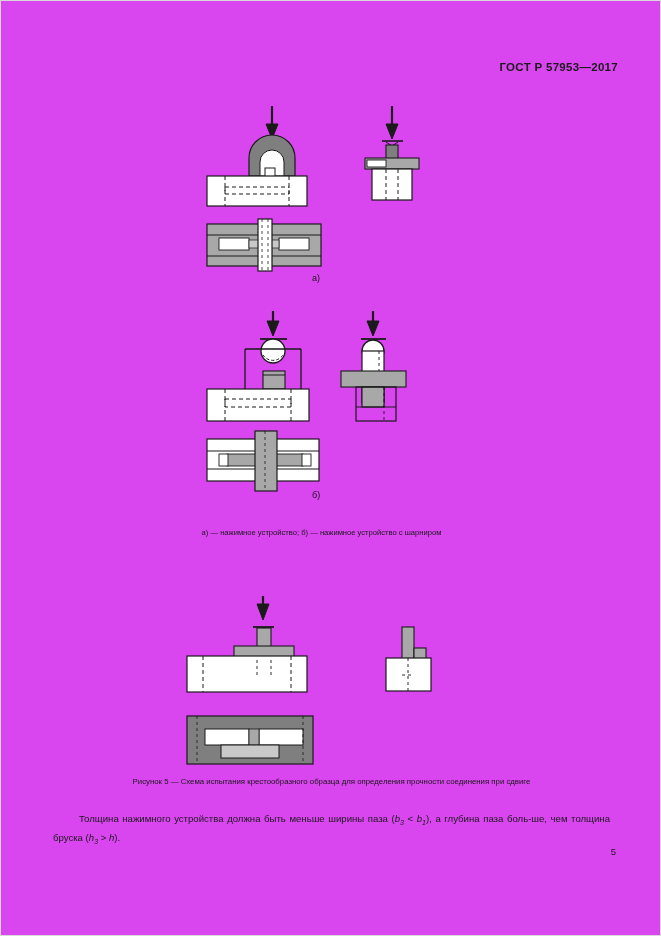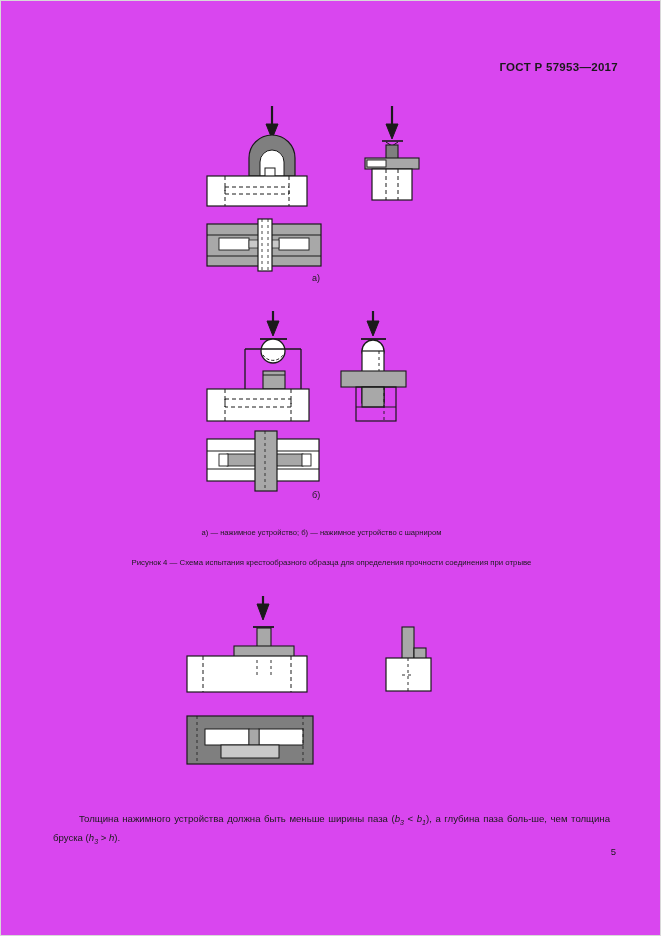--- a/index.html
+++ b/index.html
@@ -196,21 +196,20 @@
         <rect x="54" y="120" width="22" height="60" fill="#a8a8a8" stroke="#1a1a1a" stroke-width="1.2"></rect>
         <line x1="64" y1="120" x2="64" y2="180" stroke-dasharray="3,3" stroke-width="0.8"></line>
       </g>
     </svg>
   </div>
 
   <div class="sublabel" style="left:311px; top:489px;">б)</div>
 
   <div class="legend-line" style="top:527px;">а) —  нажимное устройство; б) —  нажимное устройство с шарниром</div>
 
-  <div class="fig-caption" style="top:557px;">Рисунок 4 —  Схема испытания крестообразного образца для определения прочности соединения при отрыве</div>
 
   <div class="fig" style="left:180px; top:595px;">
     <svg width="260" height="175" viewBox="0 0 260 175" xmlns="http://www.w3.org/2000/svg">
       <g stroke="#1a1a1a" stroke-width="1.1" fill="none">
 
         <line x1="82" y1="0" x2="82" y2="12" stroke-width="2.2"></line>
         <polygon points="76,8 88,8 82,24" fill="#1a1a1a" stroke="#1a1a1a" stroke-width="1"></polygon>
         <line x1="72" y1="31" x2="93" y2="31" stroke-width="1.8"></line>
 
         <rect x="76" y="32" width="14" height="50" fill="#a8a8a8" stroke="#1a1a1a" stroke-width="1.1"></rect>
@@ -238,20 +237,21 @@
         <rect x="68" y="133" width="10" height="16" fill="#a8a8a8" stroke="#1a1a1a" stroke-width="0.8"></rect>
 
         <rect x="40" y="149" width="58" height="13" fill="#c9c9c9" stroke="#1a1a1a" stroke-width="1"></rect>
 
         <line x1="16" y1="120" x2="16" y2="168" stroke-dasharray="3,3" stroke-width="0.8"></line>
         <line x1="122" y1="120" x2="122" y2="168" stroke-dasharray="3,3" stroke-width="0.8"></line>
       </g>
     </svg>
   </div>
 
+  <div class="fig-caption" style="top:776px;">Рисунок 5 —  Схема испытания крестообразного образца для определения прочности соединения при сдвиге</div>
 
   <div class="body-text" style="top:810px;">
     <span class="indent"></span><span>Толщина нажимного устройства должна быть меньше ширины паза (</span><i><span>b</span><sub>3</sub></i><span> &lt; </span><i><span>b</span><sub>1</sub></i><span>), а глубина паза боль-ше, чем толщина бруска (</span><i><span>h</span><sub>3</sub></i><span> &gt; </span><i>h</i><span>).</span>
   </div>
 
   <div class="page-number">5</div>
 
 </div>
 
 </body></html>

